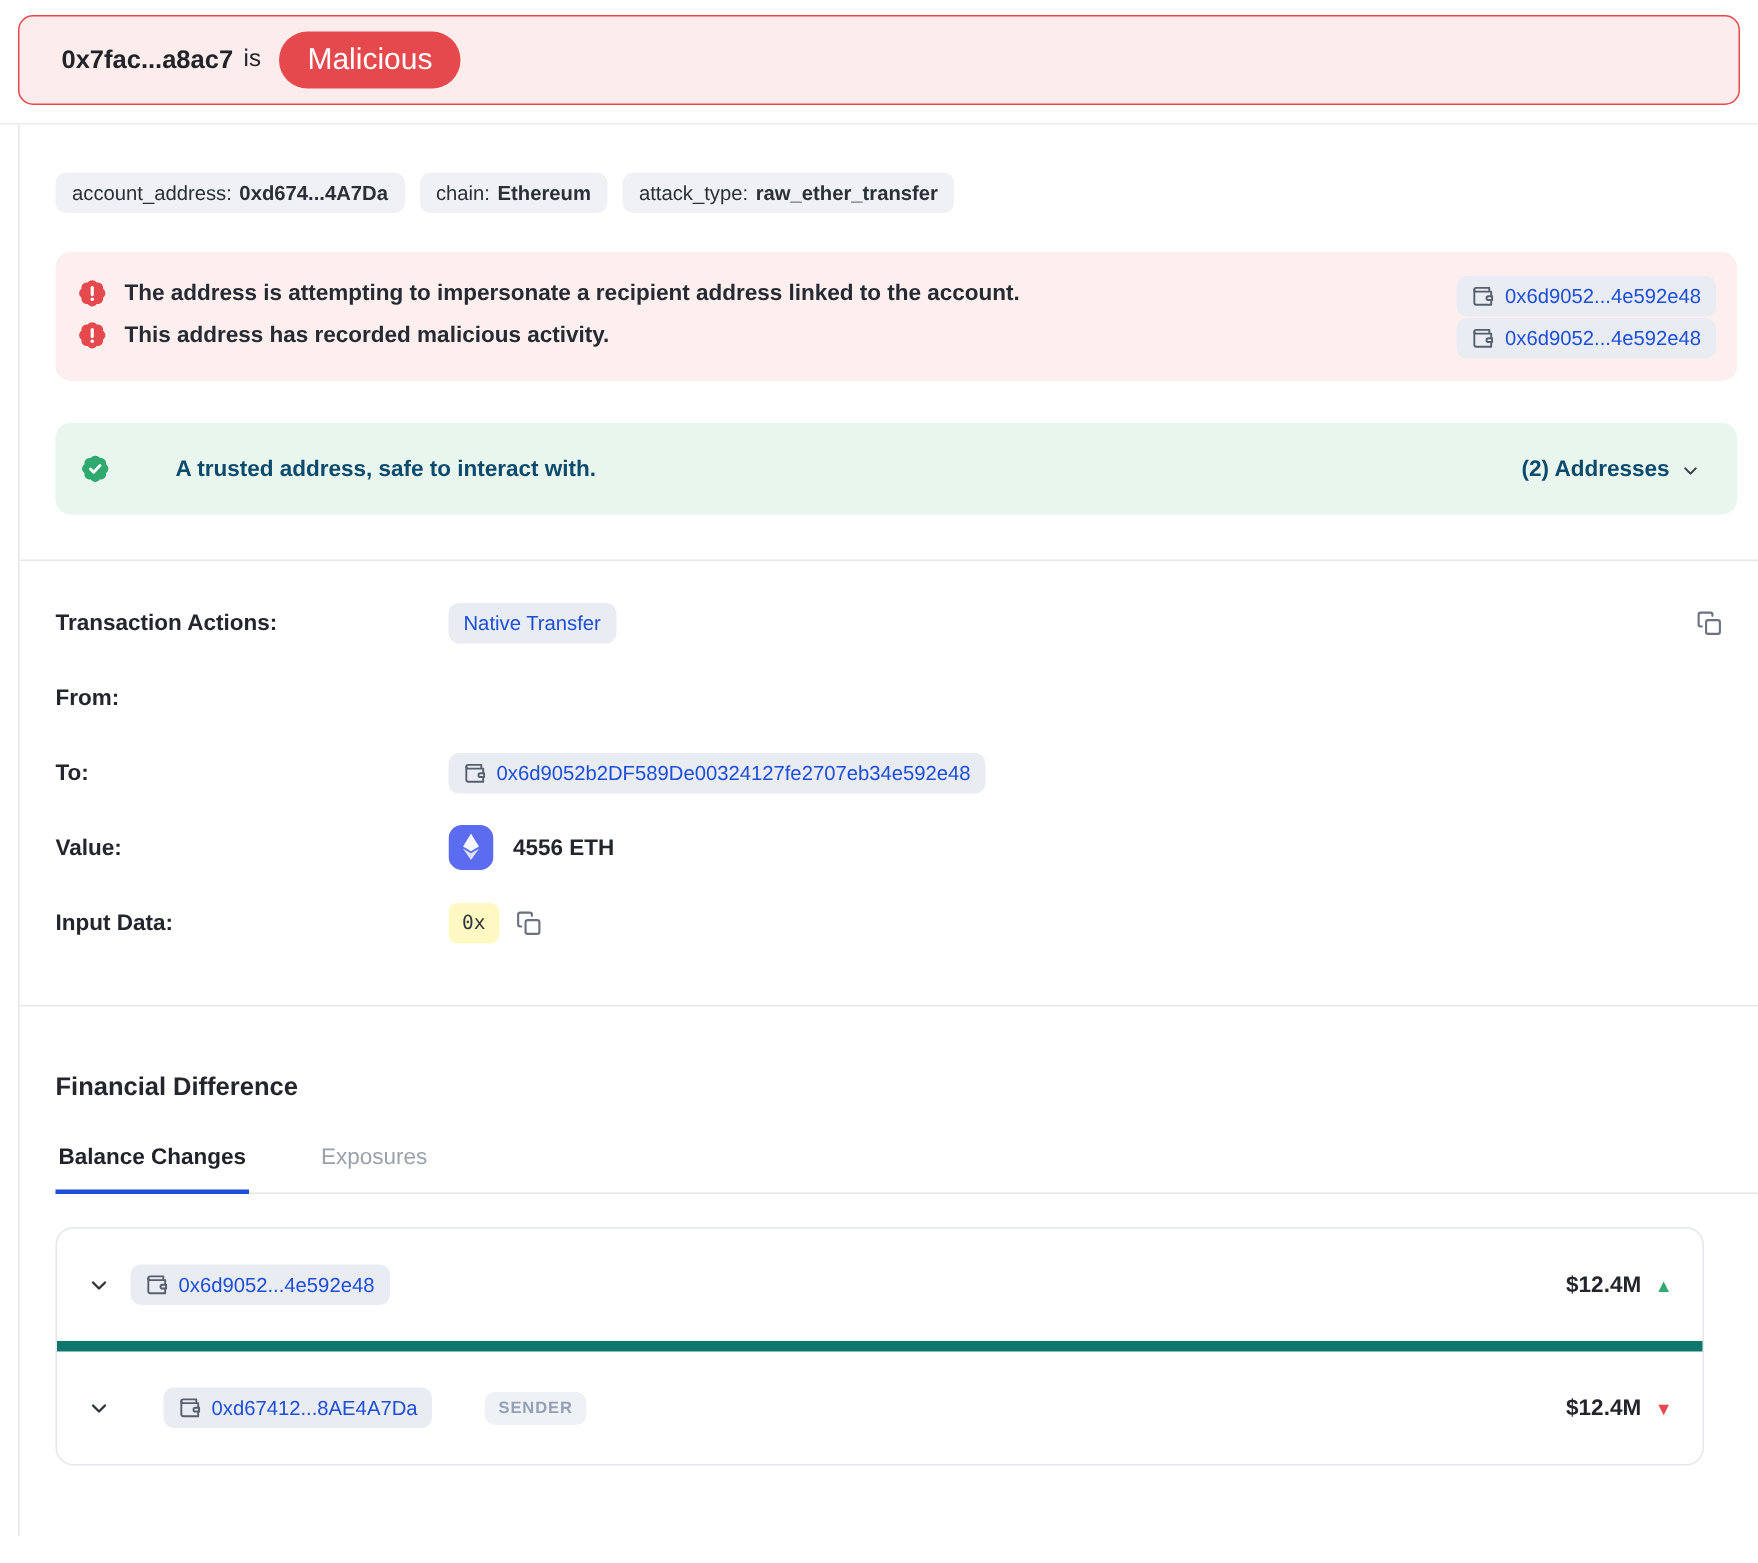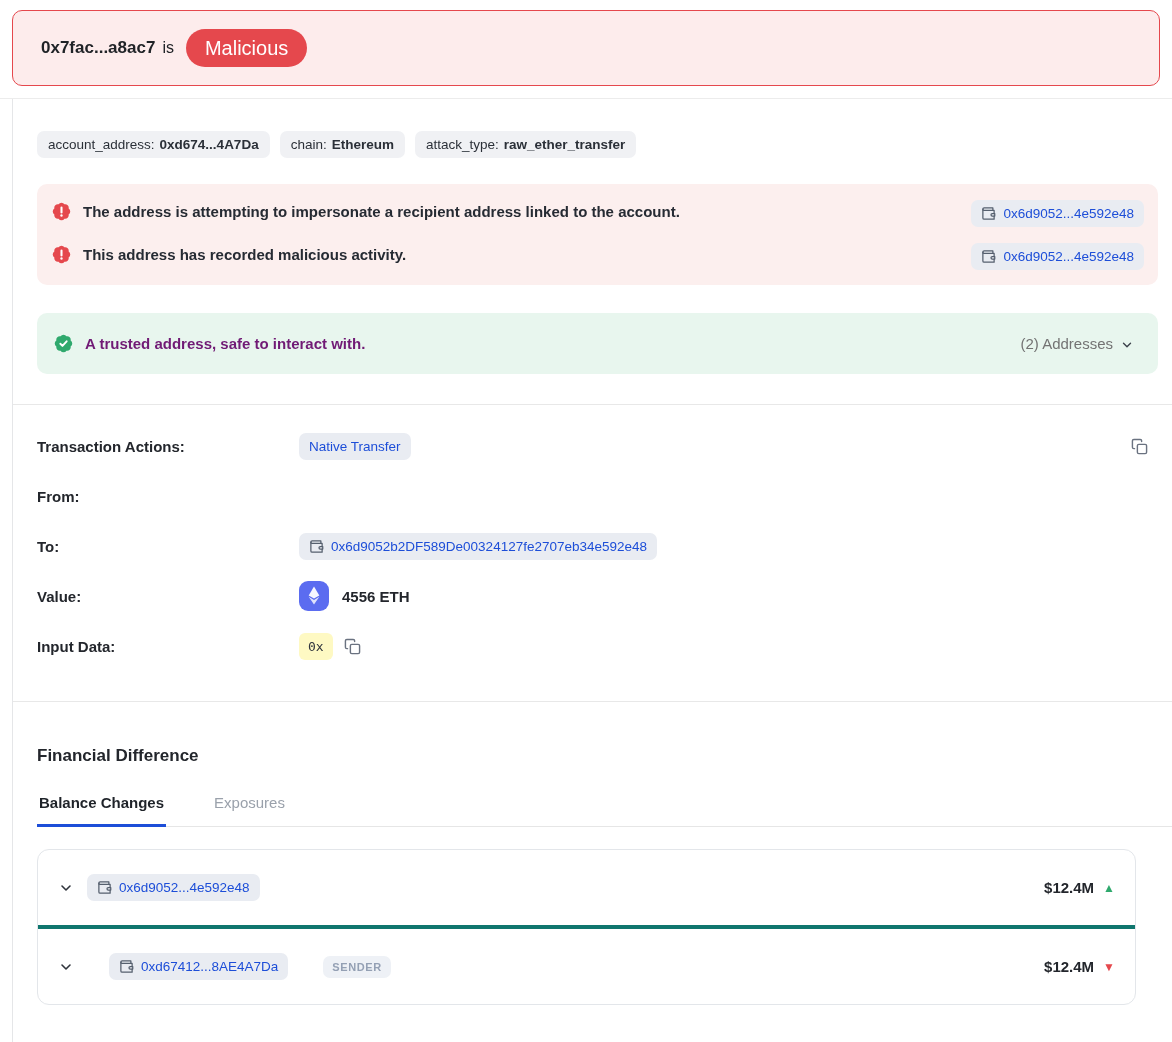--- a/index.html
+++ b/index.html
@@ -6,21 +6,21 @@
   html,body { margin:0; padding:0; }
   body {
     width:1172px; height:1042px; overflow:hidden;
     background:#ffffff;
     font-family:"Liberation Sans","DejaVu Sans",sans-serif;
     color:#1f2428;
   }
 
   
   .banner {
-    margin:10px 12px 0 12px; height:76px;
+    margin:10px 12px 0 12px; height:60px;
     background:#fdecec; border:1.5px solid #e5484d; border-radius:10px;
     display:flex; align-items:center; padding:0 28px;
   }
   .banner-addr { font-size:17px; font-weight:700; color:#202327; }
   .banner-is   { font-size:16px; margin:0 12px 0 7px; color:#202327; }
   .pill {
     background:#e5484d; color:#fff; font-size:20px; font-weight:500;
     padding:9px 19px; border-radius:999px; line-height:1;
   }
   .top-spacer { height:13px; border-bottom:1px solid #ececec; }
@@ -35,45 +35,45 @@
   .tag {
     background:#f0f1f4; border-radius:7px; padding:6px 11px;
     font-size:13.5px; color:#2b3038; display:inline-flex; gap:5px; align-items:center;
   }
   .tag .tag-val { font-weight:700; }
 
   
   .alert { border-radius:10px; }
   .alert.danger {
     background:#fcefee; margin-top:26px; padding:15px 14px;
-    display:flex; flex-direction:column; gap:15px;
+    display:flex; flex-direction:column; gap:0;
   }
   .alert-row { display:flex; align-items:flex-start; gap:11px; }
   .seal { flex:0 0 auto; margin-top:2px; display:flex; }
   .alert-text {
     font-size:15px; font-weight:700; color:#262b33; line-height:1.35; max-width:650px;
     padding-top:3px;
   }
   .alert-row .chip { margin-left:auto; margin-top:1px; }
 
   .chip {
     display:inline-flex; align-items:center; gap:7px;
     background:#e9ecf2; border-radius:7px; padding:6px 10px;
     font-size:13.5px; color:#1d4ed8; white-space:nowrap; cursor:pointer;
   }
   .chip svg { color:#555f6e; flex:0 0 auto; }
 
   .alert.success {
     background:#e8f6ee; margin-top:28px; padding:20px 16px;
     display:flex; align-items:center; gap:11px;
   }
-  .success-text { font-size:15px; font-weight:700; color:#701a75; }
+  .success-text { font-size:15px; font-weight:700; color:#0c4a6e;margin-left:32px; }
   .addresses-toggle {
     margin-left:auto; display:flex; align-items:flex-end; gap:7px;
-    font-size:15px; font-weight:400; color:#737373; cursor:pointer; padding-right:8px;
+    font-size:15px; font-weight:700; color:#0c4a6e; cursor:pointer; padding-right:8px;
   }
   .addresses-toggle svg { color:#3a404a; }
 
   .divider { border:none; border-top:1px solid #e8e8e8; margin:30px -14px 0 -24px; }
 
   
   .tx { margin-top:16px; }
   .tx-row { display:flex; align-items:center; height:50px; }
   .tx-label { width:262px; font-size:15px; font-weight:700; color:#23262c; flex:0 0 auto; }
   .copy-btn { color:#6a7280; cursor:pointer; display:flex; }
@@ -86,21 +86,21 @@
   .input-val { display:flex; align-items:center; gap:11px; }
 
   
   .fin-title { font-size:17px; font-weight:700; margin:44px 0 0 0; color:#23262c; }
   .tabs { display:flex; gap:46px; margin:28px -14px 0 0; border-bottom:1px solid #e6e6e6; }
   .tab { padding:0 2px 13px 2px; font-size:15px; color:#9aa1ab; cursor:pointer; }
   .tab.active { color:#1f2329; font-weight:600; border-bottom:3px solid #1d4ed8; margin-bottom:-1px; }
 
   .balance-card { margin:22px 22px 0 0; border:1px solid #e3e6ea; border-radius:12px; background:#fff; }
   .balance-row { display:flex; align-items:center; gap:13px; padding:24px 20px; cursor:pointer; }
-  .balance-row + .balance-row { border-top:4px solid #0f766e;gap:35px; }
+  .balance-row + .balance-row { border-top:7px solid #0f766e;gap:35px; }
   .chev { color:#2f343c; display:flex; cursor:pointer; }
   .amount { margin-left:auto; font-weight:700; font-size:15px; color:#23262c; display:flex; align-items:center; gap:9px;text-align:center; }
   .tri-up { color:#2fa96d; font-size:12px; line-height:1; }
   .tri-down { color:#e5484d; font-size:12px; line-height:1; }
   .sender-badge {
     background:#eef1f6; color:#94a0b4; font-size:11px; font-weight:700;
     letter-spacing:.6px; padding:5px 9px; border-radius:7px;
   }
 </style>
 </head>

